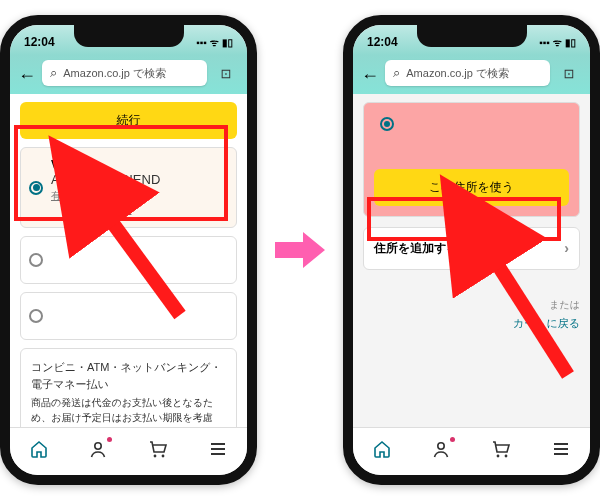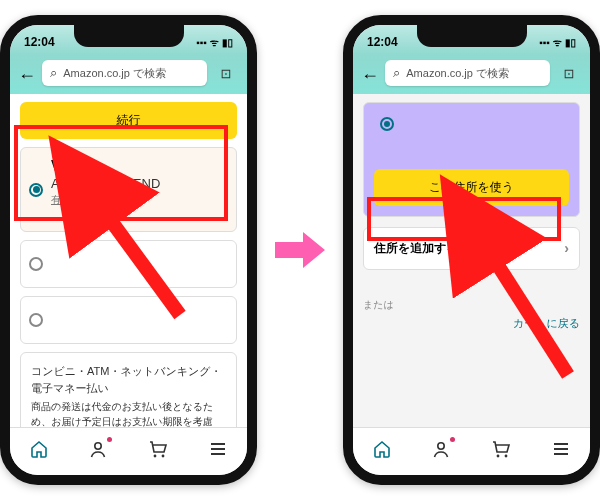--- a/index.html
+++ b/index.html
@@ -63,35 +63,35 @@
     position: relative; font-size: 11px;
   }
   .card.selected { background: #fdf6ee; }
   .radio {
     position: absolute; left: 8px; top: 50%; transform: translateY(-50%);
     width: 14px; height: 14px; border: 2px solid #007185; border-radius: 50%;
     display: flex; align-items: center; justify-content: center;
   }
   .radio.on::after { content:""; width:7px; height:7px; background:#007185; border-radius:50%; }
   .radio.off { border-color:#888; }
-  .card-title { font-weight:600; font-size:16px; }
+  .card-title { font-weight:600; font-size:12px; }
   .card-sub { color:#333; font-size:13px; margin-top:0; }
   .card-meta { color:#777; font-size:10px; margin-top:2px; line-height:1.4;text-decoration:underline; }
   .blank-card { height: 48px; }
   .info-card { font-size:10px; line-height:1.5; color:#333; padding:10px; }
   .info-card .t { font-weight:400; font-size:11px; margin-bottom:3px; }
 
   .row-link {
     background:#fff; border:1px solid #ddd; border-radius:6px;
     padding:12px 10px; font-size:12px; font-weight:600;
     display:flex; justify-content:space-between; 
     cursor:pointer;
   }
   .chev { color:#888; font-size:14px; }
-  .sep-text { text-align:left; font-size:10px; color:#888; margin:28px 0 4px; }
+  .sep-text { text-align:right; font-size:10px; color:#888; margin:28px 0 4px; }
   .link-text { text-align:right; font-size:11px; color:#007185; cursor:pointer; }
 
   .highlight-box {
     position:absolute; border:4px solid #ff1a1a; pointer-events:none;
   }
   .red-arrow {
     position:absolute; pointer-events:none;
   }
   .red-arrow svg { overflow:visible; }
 
@@ -222,21 +222,21 @@
   <div class="header">
     <span class="back-arrow">←</span>
     <div class="search-box">
       <span class="search-icon">⌕</span>
       <span>Amazon.co.jp で検索</span>
     </div>
     <div class="lens-btn">⊡</div>
   </div>
 
   <div class="content" style="background:#f4f4f4;">
-    <div style="background:#c4b5fd;border:1px solid #ddd;border-radius:6px;padding:8px 8px 4px;margin-bottom:10px">
+    <div style="background:#fca5a5;border:1px solid #ddd;border-radius:6px;padding:8px 8px 4px;margin-bottom:10px">
       <div class="radio-standalone"></div>
       <div style="height:24px"></div>
       <div class="yellow-btn" style="margin:4px 2px 6px">この住所を使う</div>
     </div>
 
     <div class="row-link">
       <span>住所を追加する</span>
       <span class="chev">›</span>
     </div>
 

